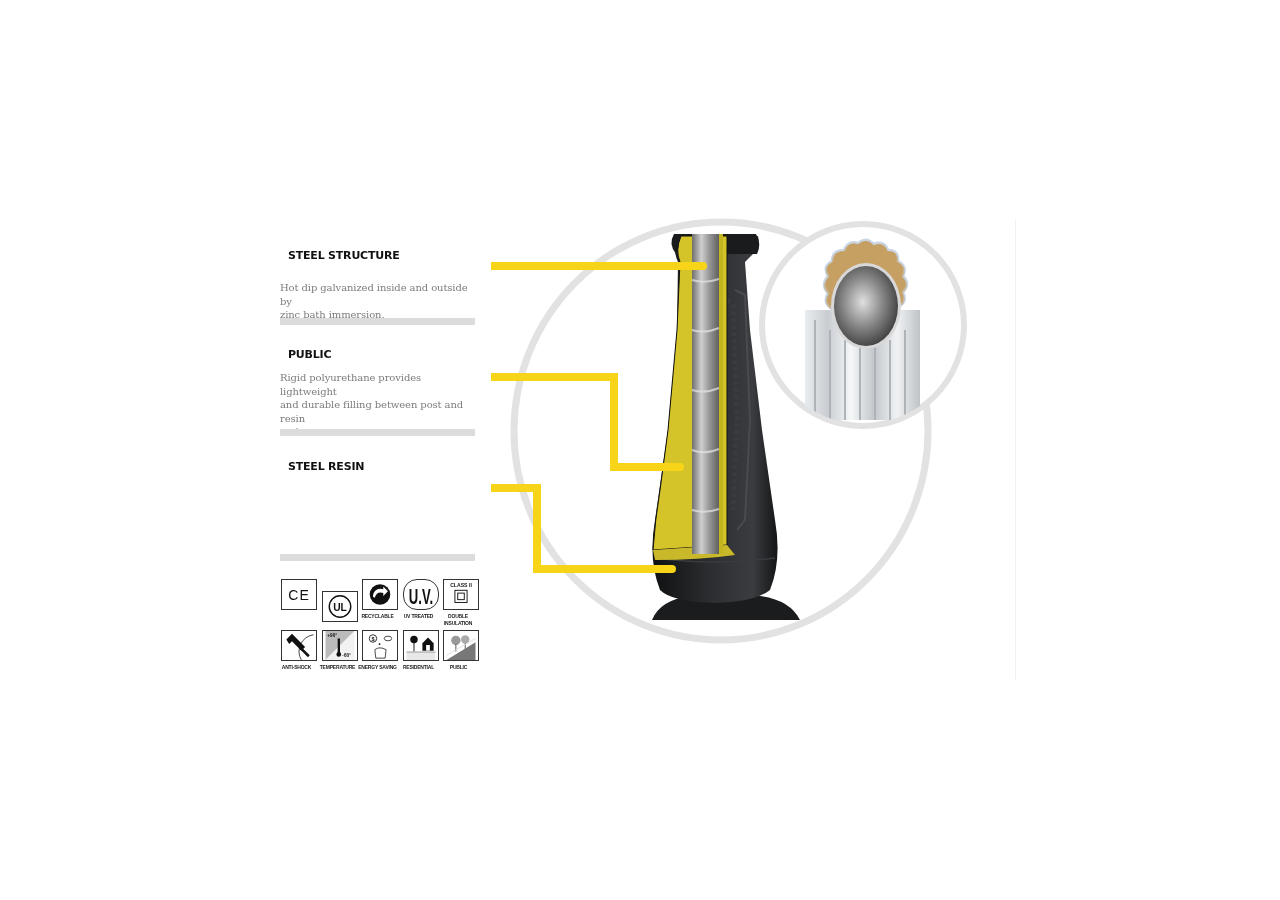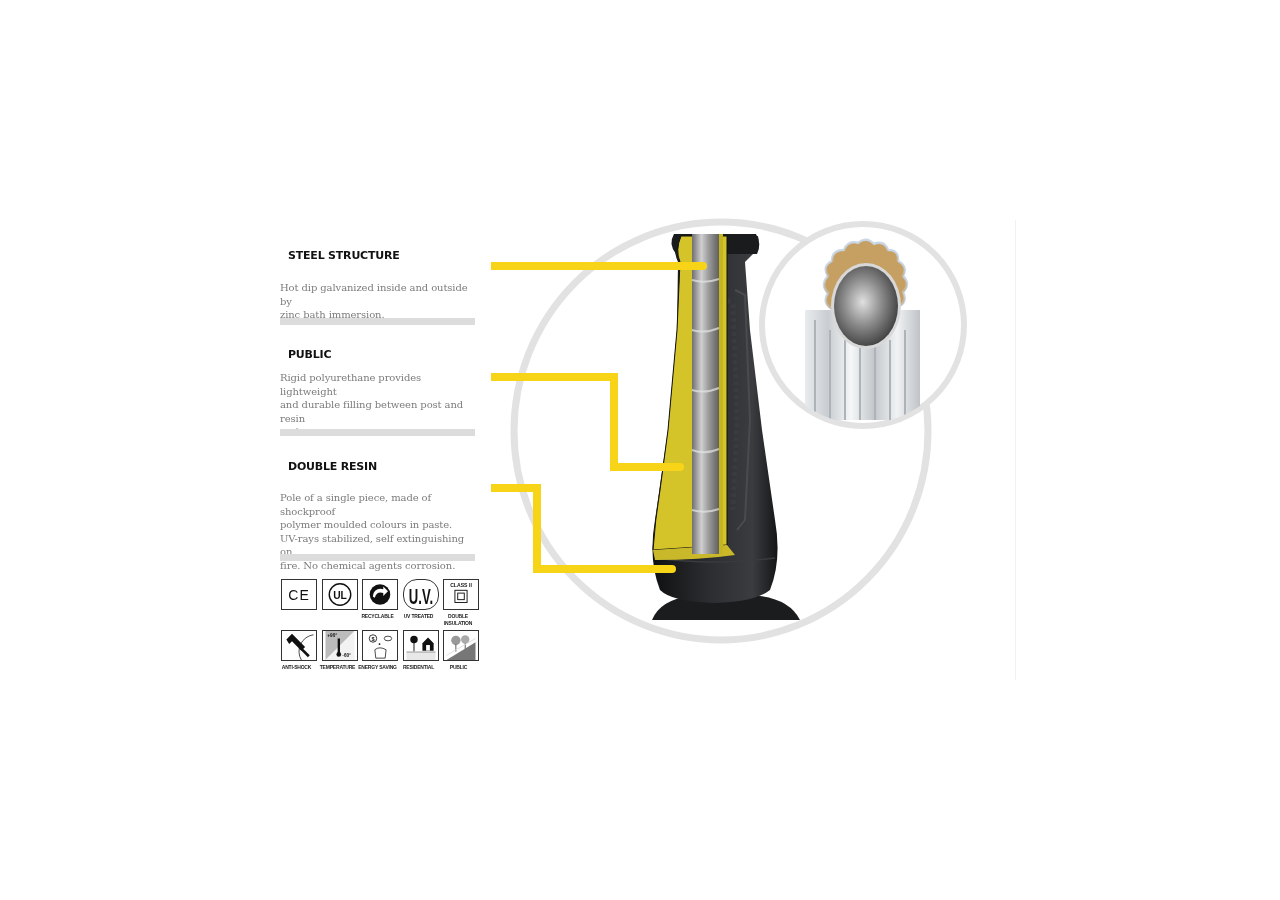--- a/index.html
+++ b/index.html
@@ -37,38 +37,32 @@
     <h2>PUBLIC</h2>
     <p style="margin-top:10px;">
       <span>Rigid polyurethane provides lightweight</span><br>
       <span>and durable filling between post and resin</span><br>
       <span>resin.</span>
     </p>
   </div>
   <div class="divider" style="top:429px;"></div>
 
   <div class="section" style="top:452px;">
-    <h2>DOUBLE RESIN</h2>
-    <p style="margin-top:18px;">
-      <span>Pole of a single piece, made of shockproof</span><br>
-      <span>polymer moulded colours in paste.</span><br>
-      <span>UV-rays stabilized, self extinguishing on</span><br>
-      <span>fire. No chemical agents corrosion.</span>
-    </p>
+    <h2>STEEL RESIN</h2>
   </div>
   <div class="divider" style="top:554px;"></div>
 
   <div class="icons" style="top:579px;">
 
     <div class="icon" style="left:0;top:0;">
       <svg viewBox="0 0 31 31">
           <text x="15.5" y="21" text-anchor="middle" font-family="Liberation Sans, sans-serif" font-size="15" fill="#111" letter-spacing="1">CE</text>
         </svg>
     </div>
-    <div class="icon" style="left:41px;top:0;">
+    <div class="icon" style="left:41px;top:12px;">
       <svg viewBox="0 0 31 31">
           <circle cx="15.5" cy="15.5" r="11.5" fill="none" stroke="#111" stroke-width="1.5"></circle>
           <text x="15.5" y="20" text-anchor="middle" font-family="Liberation Sans, sans-serif" font-weight="bold" font-size="11" fill="#111">UL</text>
         </svg>
     </div>
     <div class="icon" style="left:81px;top:0;">
       <svg viewBox="0 0 31 31">
           <circle cx="15.5" cy="15.5" r="11" fill="#111"></circle>
           <path d="M8 18 C8 11 14 8 19 10 L19 7 L24 12 L19 17 L19 14 C15 12.5 11 14 10 19 Z" fill="#fff"></path>
         </svg>

